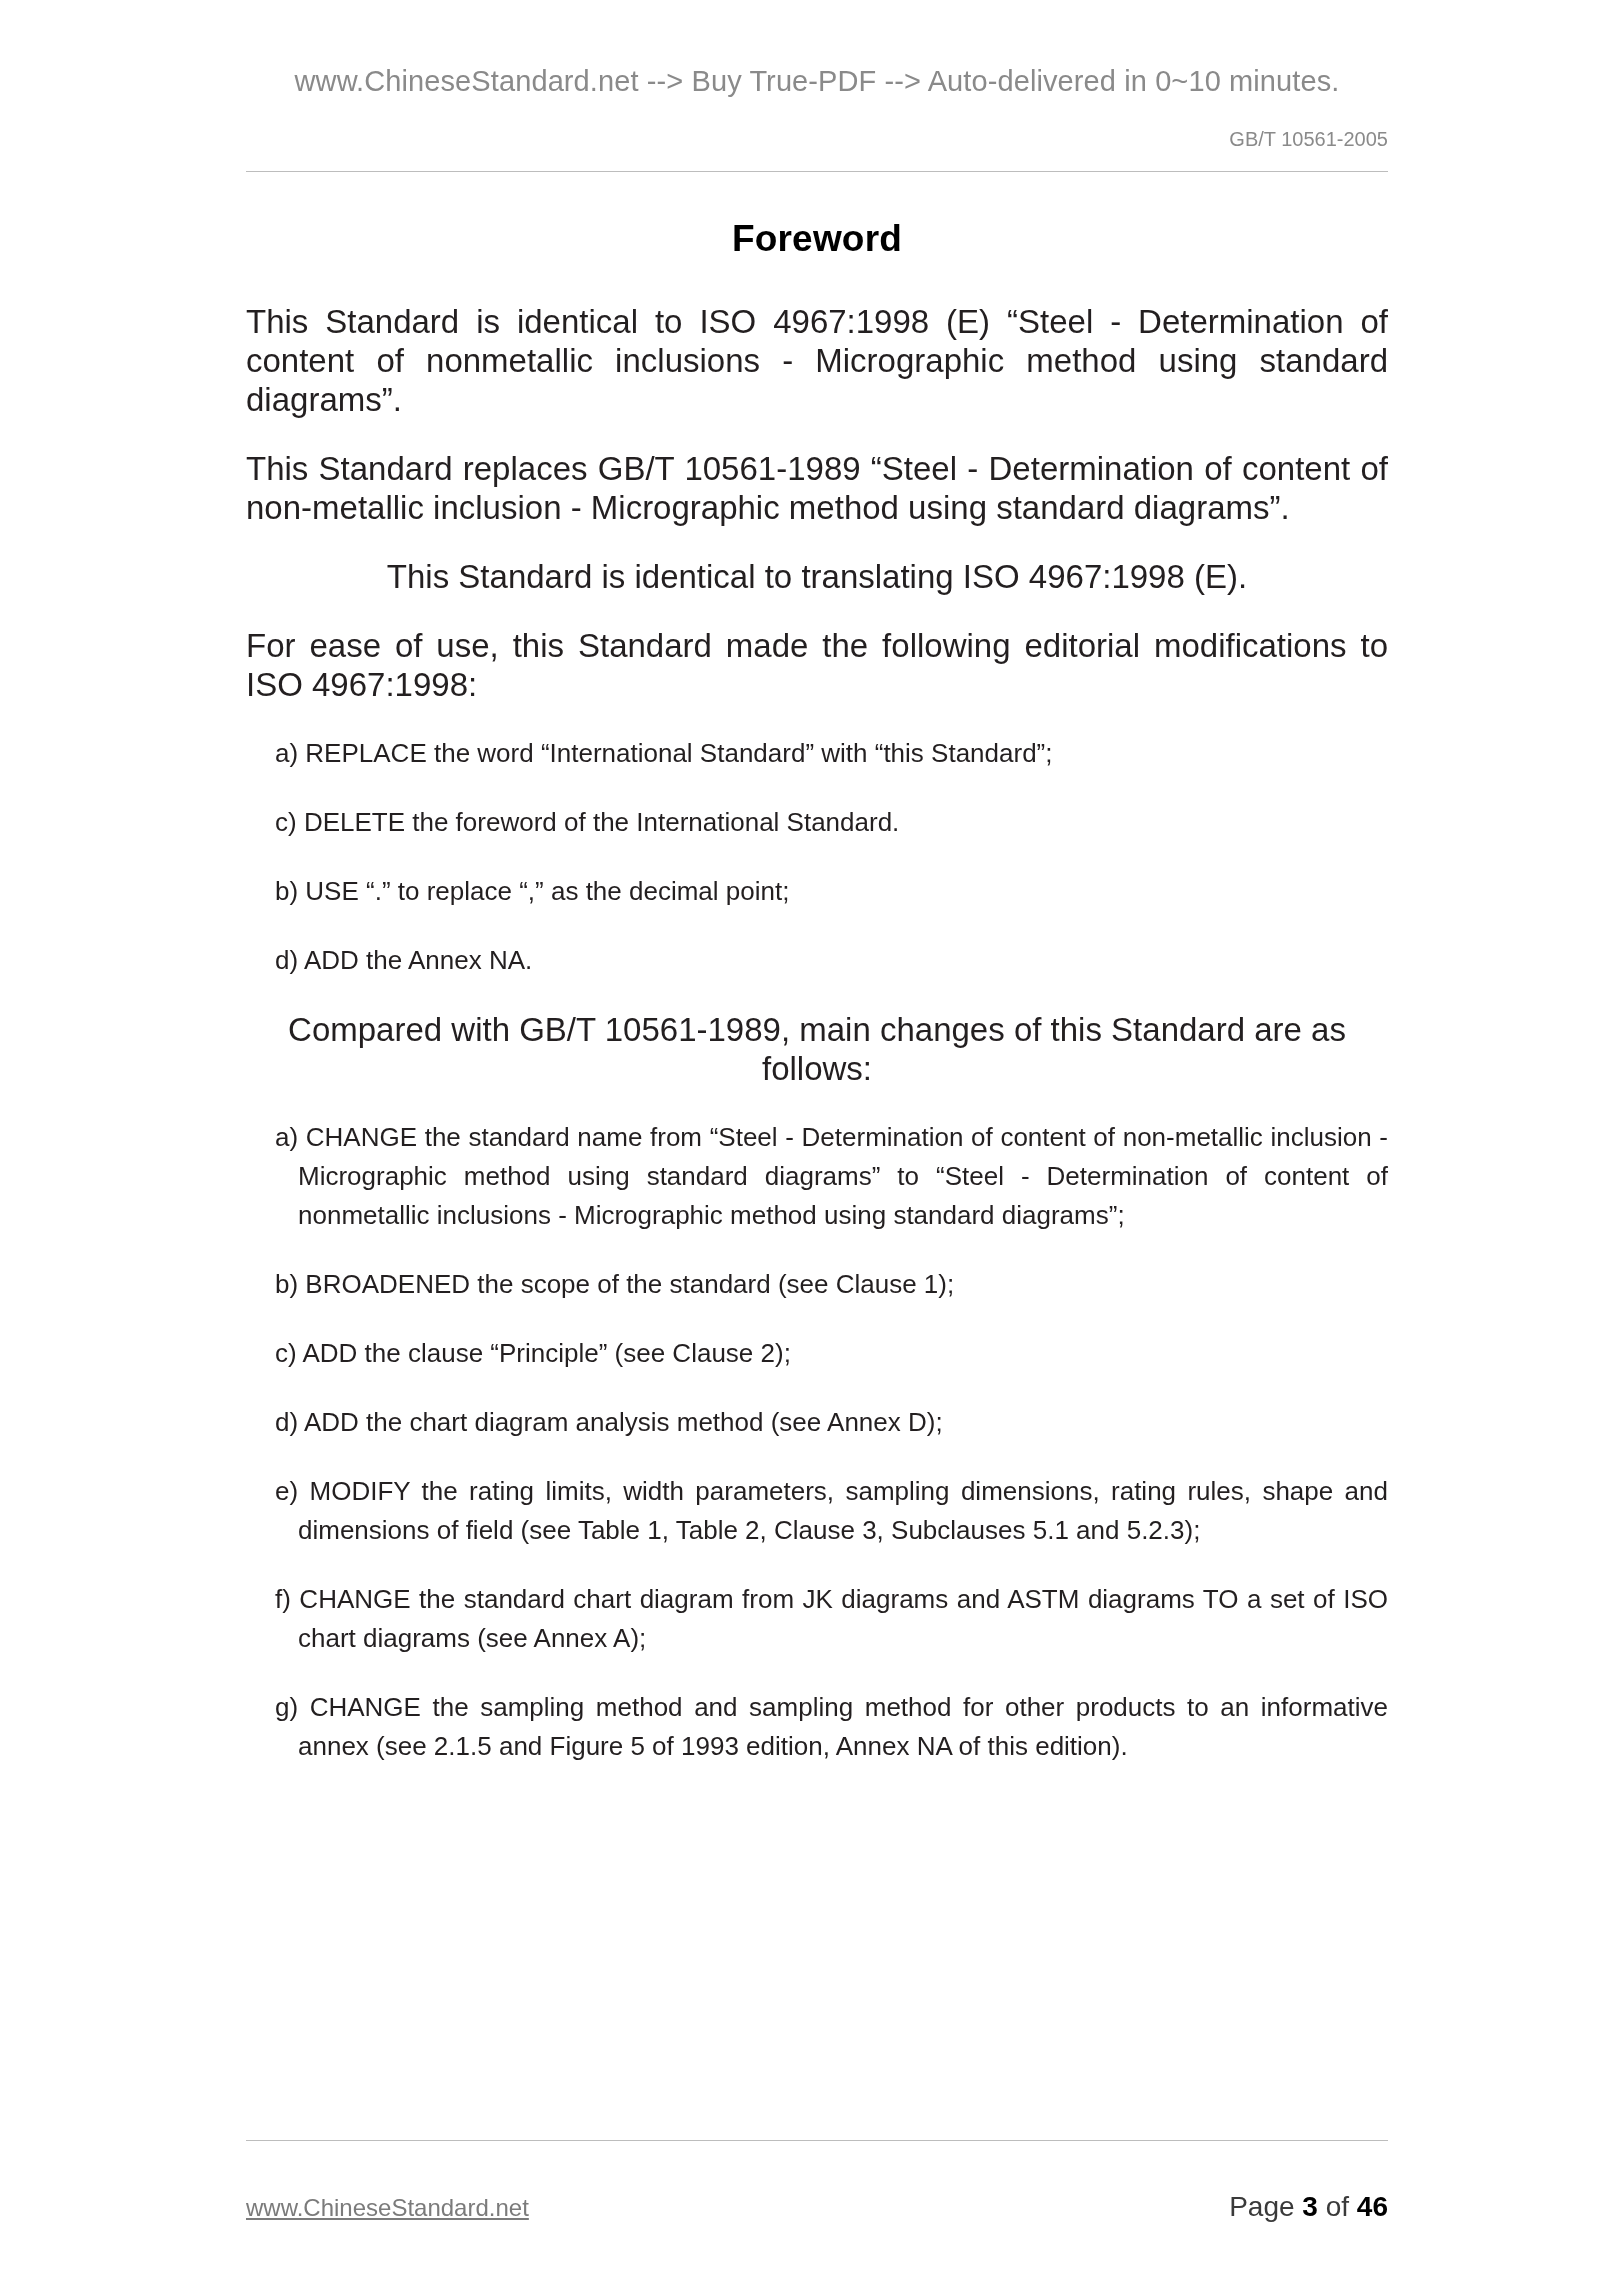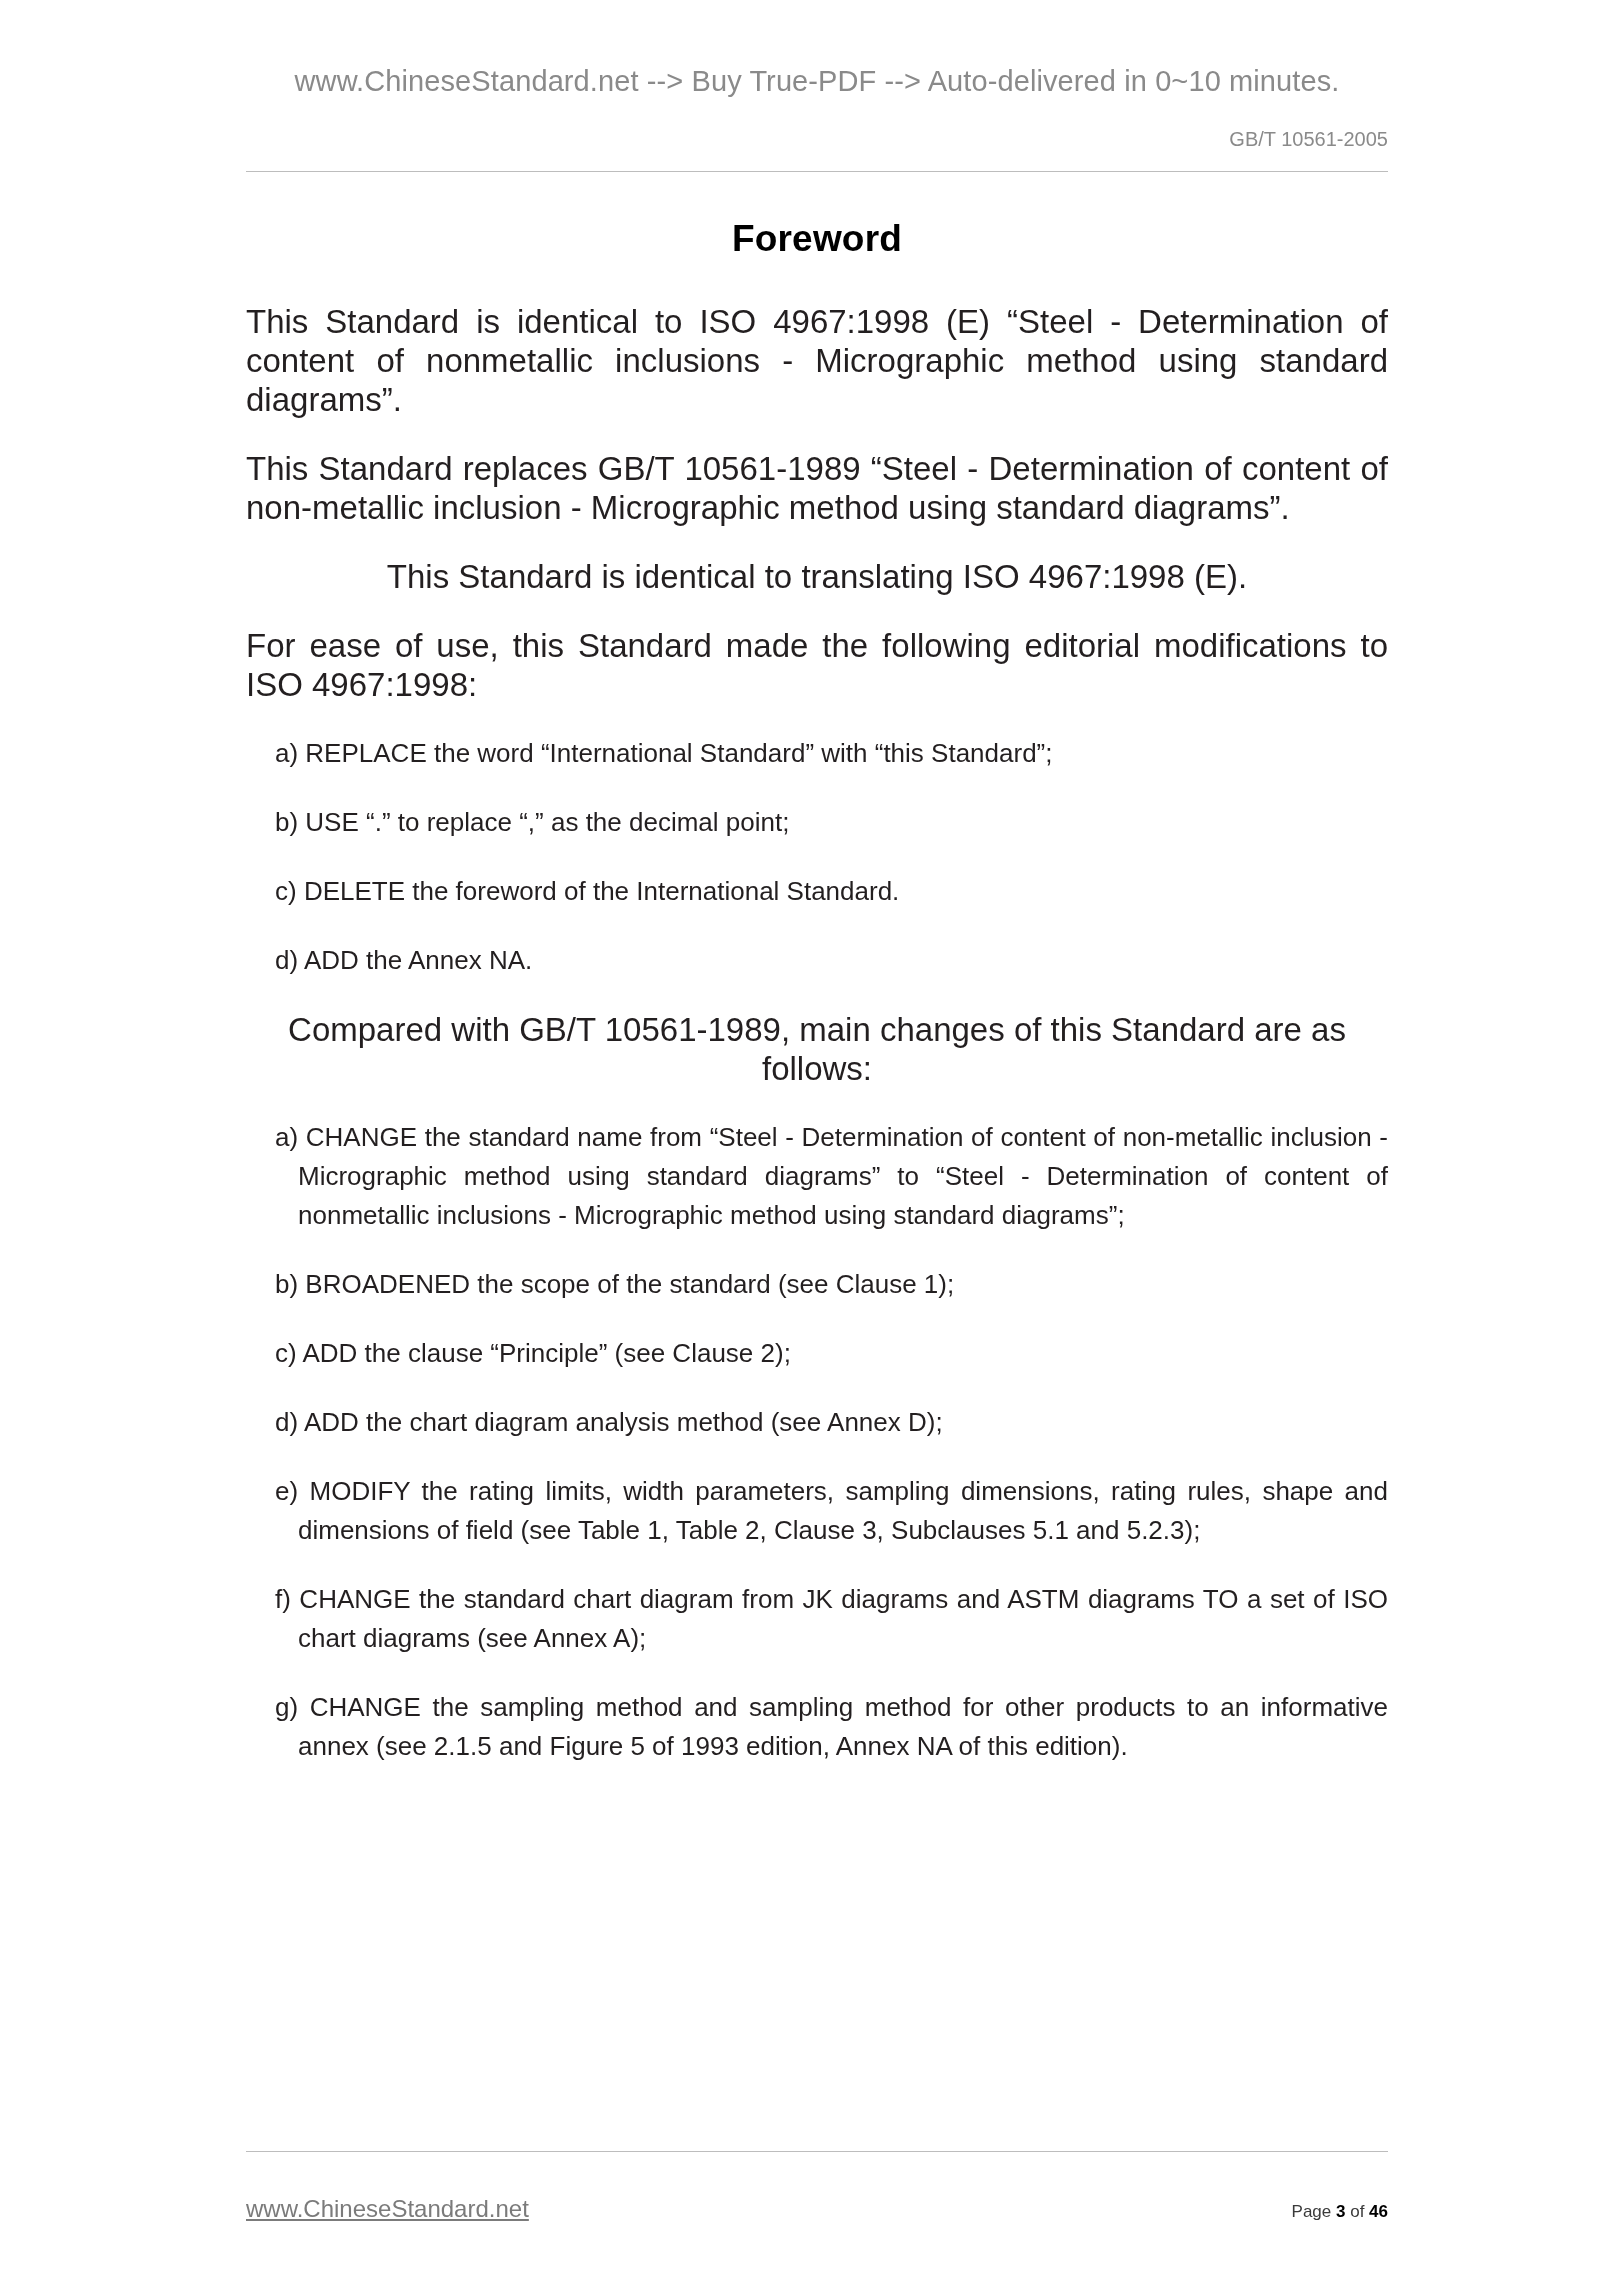--- a/index.html
+++ b/index.html
@@ -104,21 +104,21 @@
     align-items: baseline;
     margin-top: 18.3px;
     padding-bottom: 72px;
   }
   .footer-link {
     font-size: 24px;
     color: #7b7b7b;
     text-decoration: underline;
   }
   .footer-page {
-    font-size: 17px;
+    font-size: 28px;
     color: #3a3a3a;
     margin-top: 32px;
   }
   .footer-page b {
     font-weight: bold;
     color: #000;
   }
 </style>
 </head>
 <body>
@@ -137,22 +137,22 @@
 
       <p class="para">This Standard is identical to ISO 4967:1998 (E) “Steel - Determination of content of nonmetallic inclusions - Micrographic method using standard diagrams”.</p>
 
       <p class="para">This Standard replaces GB/T 10561-1989 “Steel - Determination of content of non-metallic inclusion - Micrographic method using standard diagrams”.</p>
 
       <p class="para nojust">This Standard is identical to translating ISO 4967:1998 (E).</p>
 
       <p class="para">For ease of use, this Standard made the following editorial modifications to ISO 4967:1998:</p>
 
       <p class="item nojust">a) REPLACE the word “International Standard” with “this Standard”;</p>
+      <p class="item nojust">c) DELETE the foreword of the International Standard.</p>
       <p class="item nojust">b) USE “.” to replace “,” as the decimal point;</p>
-      <p class="item nojust">c) DELETE the foreword of the International Standard.</p>
       <p class="item nojust">d) ADD the Annex NA.</p>
 
       <p class="para nojust">Compared with GB/T 10561-1989, main changes of this Standard are as follows:</p>
 
       <p class="item">a)  CHANGE the standard name from “Steel - Determination of content of non-metallic inclusion - Micrographic method using standard diagrams” to “Steel - Determination of content of nonmetallic inclusions - Micrographic method using standard diagrams”;</p>
       <p class="item nojust">b) BROADENED the scope of the standard (see Clause 1);</p>
       <p class="item nojust">c) ADD the clause “Principle” (see Clause 2);</p>
       <p class="item nojust">d) ADD the chart diagram analysis method (see Annex D);</p>
       <p class="item">e) MODIFY the rating limits, width parameters, sampling dimensions, rating rules, shape and dimensions of field (see Table 1, Table 2, Clause 3, Subclauses 5.1 and 5.2.3);</p>
       <p class="item">f) CHANGE the standard chart diagram from JK diagrams and ASTM diagrams TO a set of ISO chart diagrams (see Annex A);</p>

